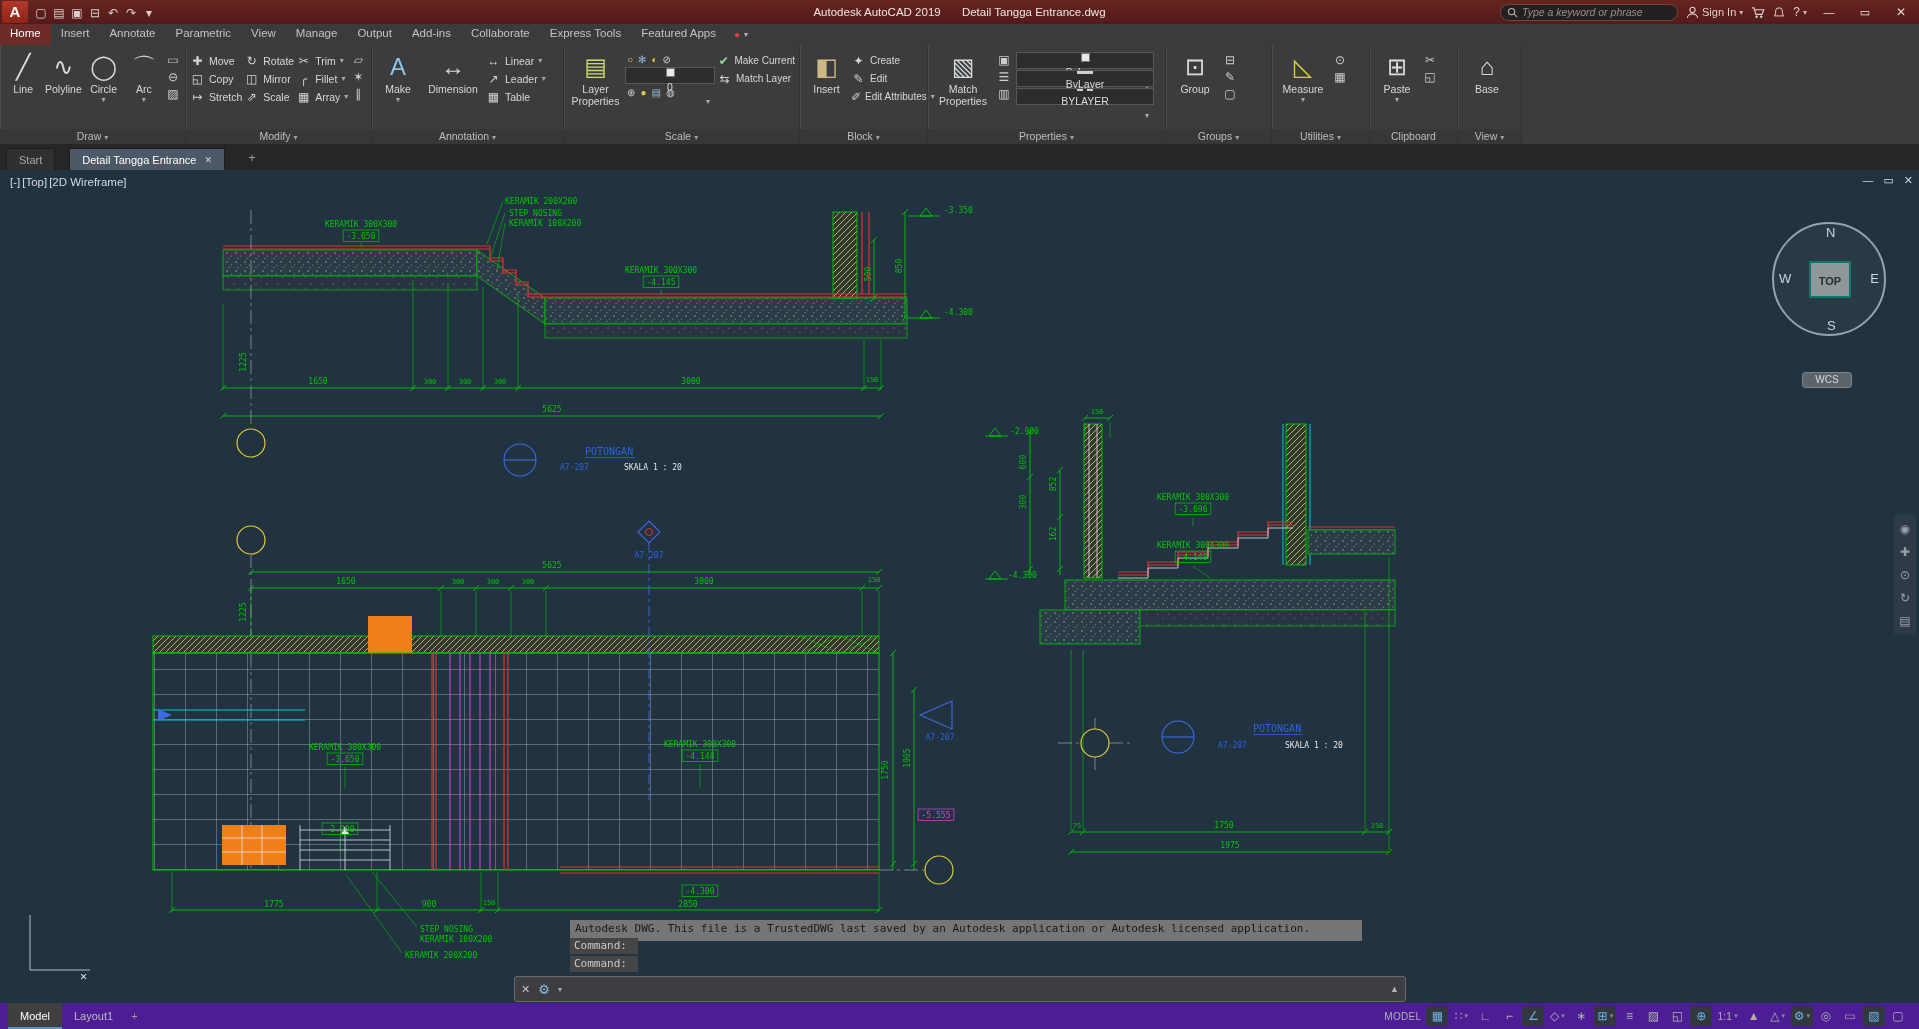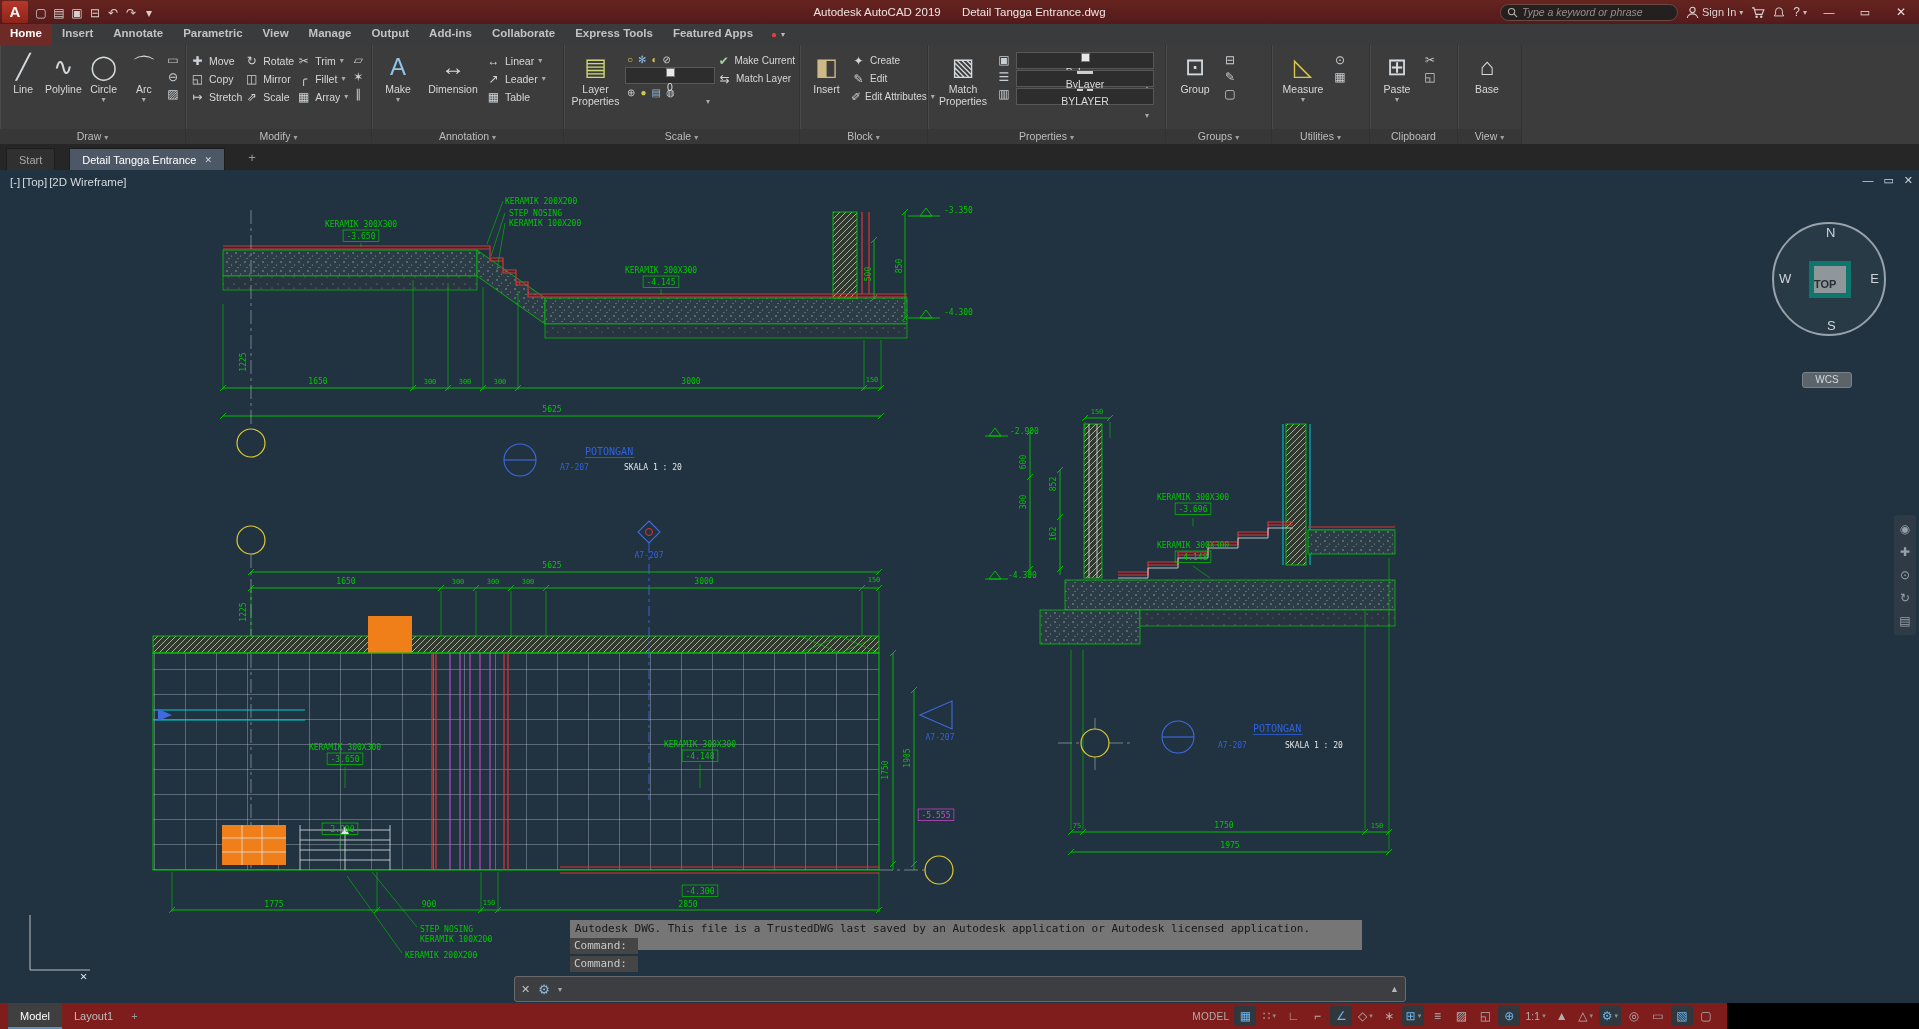--- a/index.html
+++ b/index.html
@@ -24,21 +24,21 @@
   #search-input::placeholder { color:#9b8d8a; font-style:italic; }
   .tb-ic { color:#ddd2cf; font-size:12px; display:flex; align-items:center; gap:3px; }
   .tb-ic .dd { font-size:8px; color:#c5b8b5; }
   #signin-label { font-size:11px; }
   .winbtn { width:28px; text-align:center; font-size:11px; color:#e8dedc; }
   .winbtn.close { font-size:12px; }
 
   
   #ribbontabs { position:absolute; left:0; top:24px; width:1919px; height:21px; background:#3a3b3c;
     display:flex; align-items:stretch; font-size:11.5px; color:#c3c3c3; }
-  .rtab { padding:3px 10px 0 10px; cursor:default;font-weight:bold; }
+  .rtab { padding:3px 10px 0 10px; cursor:default; }
   .rtab.active { background:#6e2a26; color:#fff; }
   #ribbon-extra { display:flex; align-items:center; gap:4px; padding:0 8px; }
   #red-dot { color:#e04038; font-size:10px; }
   #ribbon-extra .dd { color:#bbb; font-size:8px; }
 
   
   #ribbon { position:absolute; left:0; top:45px; width:1919px; height:99px; background:#3c3c3c;
     display:flex; color:#d8d8d8; }
   .panel { position:relative; border-right:1px solid #323232; box-shadow:1px 0 0 #4a4a4a inset; height:99px; flex:none; }
   .panel-body { position:absolute; left:0; right:0; top:0; bottom:15px; display:flex; padding:3px 4px 0 4px; gap:2px; }
@@ -77,46 +77,46 @@
   #canvas { position:absolute; left:0; top:170px; width:1919px; height:833px; background:#213240; }
   #vp-label { position:absolute; left:10px; top:6px; font-size:11.5px; color:#d6dbdf; display:flex; gap:2px; }
   #vp-controls { position:absolute; right:6px; top:4px; display:flex; gap:10px; color:#cfd6db; font-size:11px; }
 
   #compass { position:absolute; left:1772px; top:52px; width:114px; height:114px;
     border:2px solid #98a2aa; border-radius:50%; background:rgba(255,255,255,0.04); }
   .cdir { position:absolute; color:#cdd5da; font-size:13px; }
   #c-n { left:52px; top:1px; } #c-s { left:53px; bottom:1px; }
   #c-w { left:5px; top:47px; } #c-e { right:5px; top:47px; }
   #viewcube { position:absolute; left:35px; top:37px; width:42px; height:37px; background:#8f979b;
-    border:5px solid #0f766e; color:#272d31; font-size:11px; font-weight:bold; text-align:left; line-height:36px; }
+    border:2px solid #0f766e; color:#272d31; font-size:11px; font-weight:bold; text-align:center; line-height:36px; }
   #wcs { position:absolute; left:1802px; top:202px; width:50px; height:16px; background:#5b646b;
     border:1px solid #7a8288; border-radius:3px; color:#d3d9dd; font-size:10px; text-align:center; line-height:14px; }
 
   #navbar { position:absolute; left:1894px; top:345px; width:22px; background:rgba(58,68,76,0.55);
     border-radius:3px; display:flex; flex-direction:column; gap:9px; padding:7px 0; align-items:center; }
   #navbar span { color:#cfd6db; opacity:.65; font-size:12px; }
 
   
-  #trusted { position:absolute; left:570px; top:750px; width:792px; height:30px; background:#767676;
+  #trusted { position:absolute; left:570px; top:750px; width:792px; height:21px; background:#767676;
     color:#181818; font-family:"DejaVu Sans Mono", monospace; font-size:11px; line-height:17px; padding-left:5px; white-space:nowrap; }
   .cmdline { position:absolute; left:570px; width:68px; height:16px; background:#454545; color:#c9c9c9;
     font-family:"DejaVu Sans Mono", monospace; font-size:11px; line-height:16px; padding-left:4px; }
   #palette { position:absolute; left:514px; top:806px; width:892px; height:26px;
     background:rgba(62,64,66,0.93); border:1px solid #6a6a6a; border-radius:3px;
     display:flex; align-items:center; padding:0 6px; gap:8px; }
   #palette .px { color:#c3c3c3; font-size:11px; }
   #palette .wrench { color:#8fb8d8; font-size:13px; }
   #palette .dd { color:#a9a9a9; font-size:8px; }
   #cmd-input { flex:1; background:transparent; border:none; outline:none; color:#b9b9b9;
     font-family:"DejaVu Sans Mono", monospace; font-size:12px; font-style:italic; }
   #cmd-input::placeholder { color:#9a9a9a; font-style:italic; }
   #palette .up { margin-left:auto; color:#b5b5b5; font-size:9px; }
 
   
-  #statusbar { position:absolute; left:0; top:1003px; width:1727px; height:26px; background:#7f1d1d;
+  #statusbar { position:absolute; left:0; top:1003px; width:1919px; height:26px; background:#4c1d95;
     display:flex; align-items:center; color:#bdbdbd; }
   #model-tabs { display:flex; align-items:center; height:26px; margin-left:8px; }
   .mtab { padding:0 12px; font-size:11px; height:26px; line-height:26px; }
   .mtab.active { background:#3f3f3f; color:#fff; border-bottom:2px solid #5a8fc0; }
   .mtab.add { padding:0 6px; color:#9a9a9a; }
   #status-icons { margin-left:auto; display:flex; align-items:center; gap:2px; padding-right:10px; }
   .sic { min-width:22px; height:20px; display:flex; align-items:center; justify-content:center; gap:2px;
     font-size:12px; color:#b0b0b0; border-radius:2px; padding:0 3px; }
   .sic.on { color:#6fb3e8; background:#30383e; }
   .sic .txt { font-size:10px; letter-spacing:.3px; }

